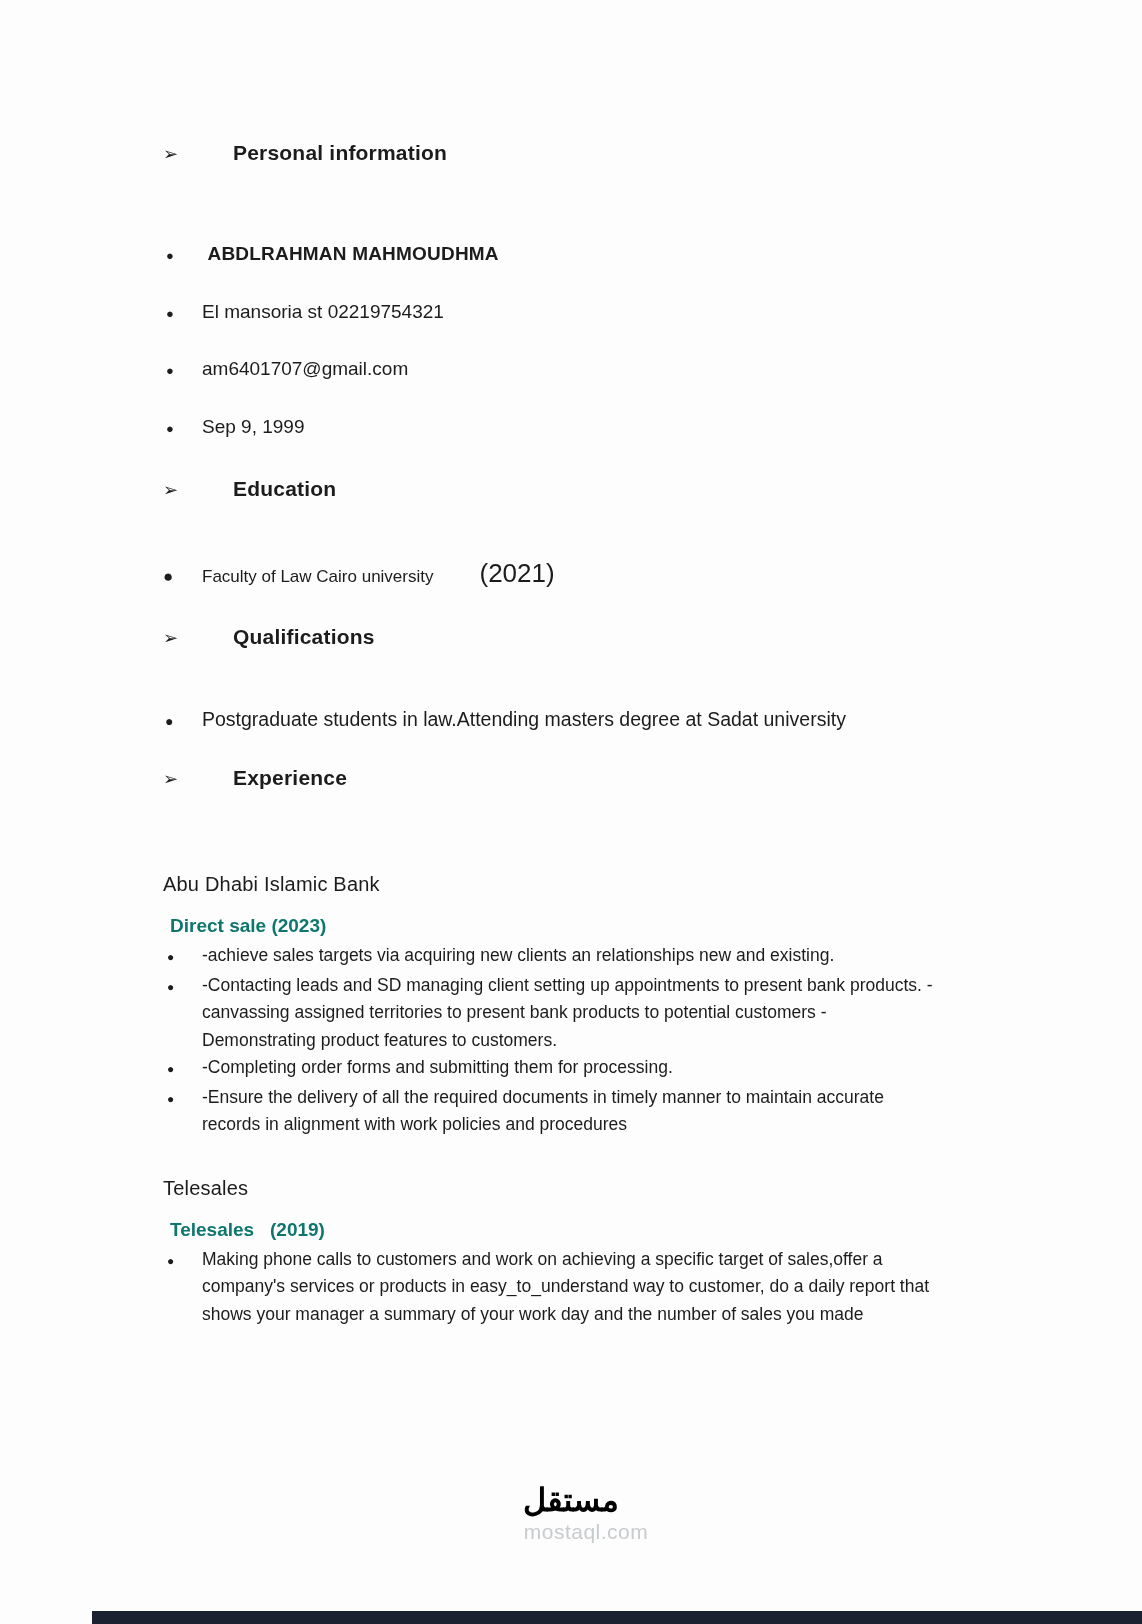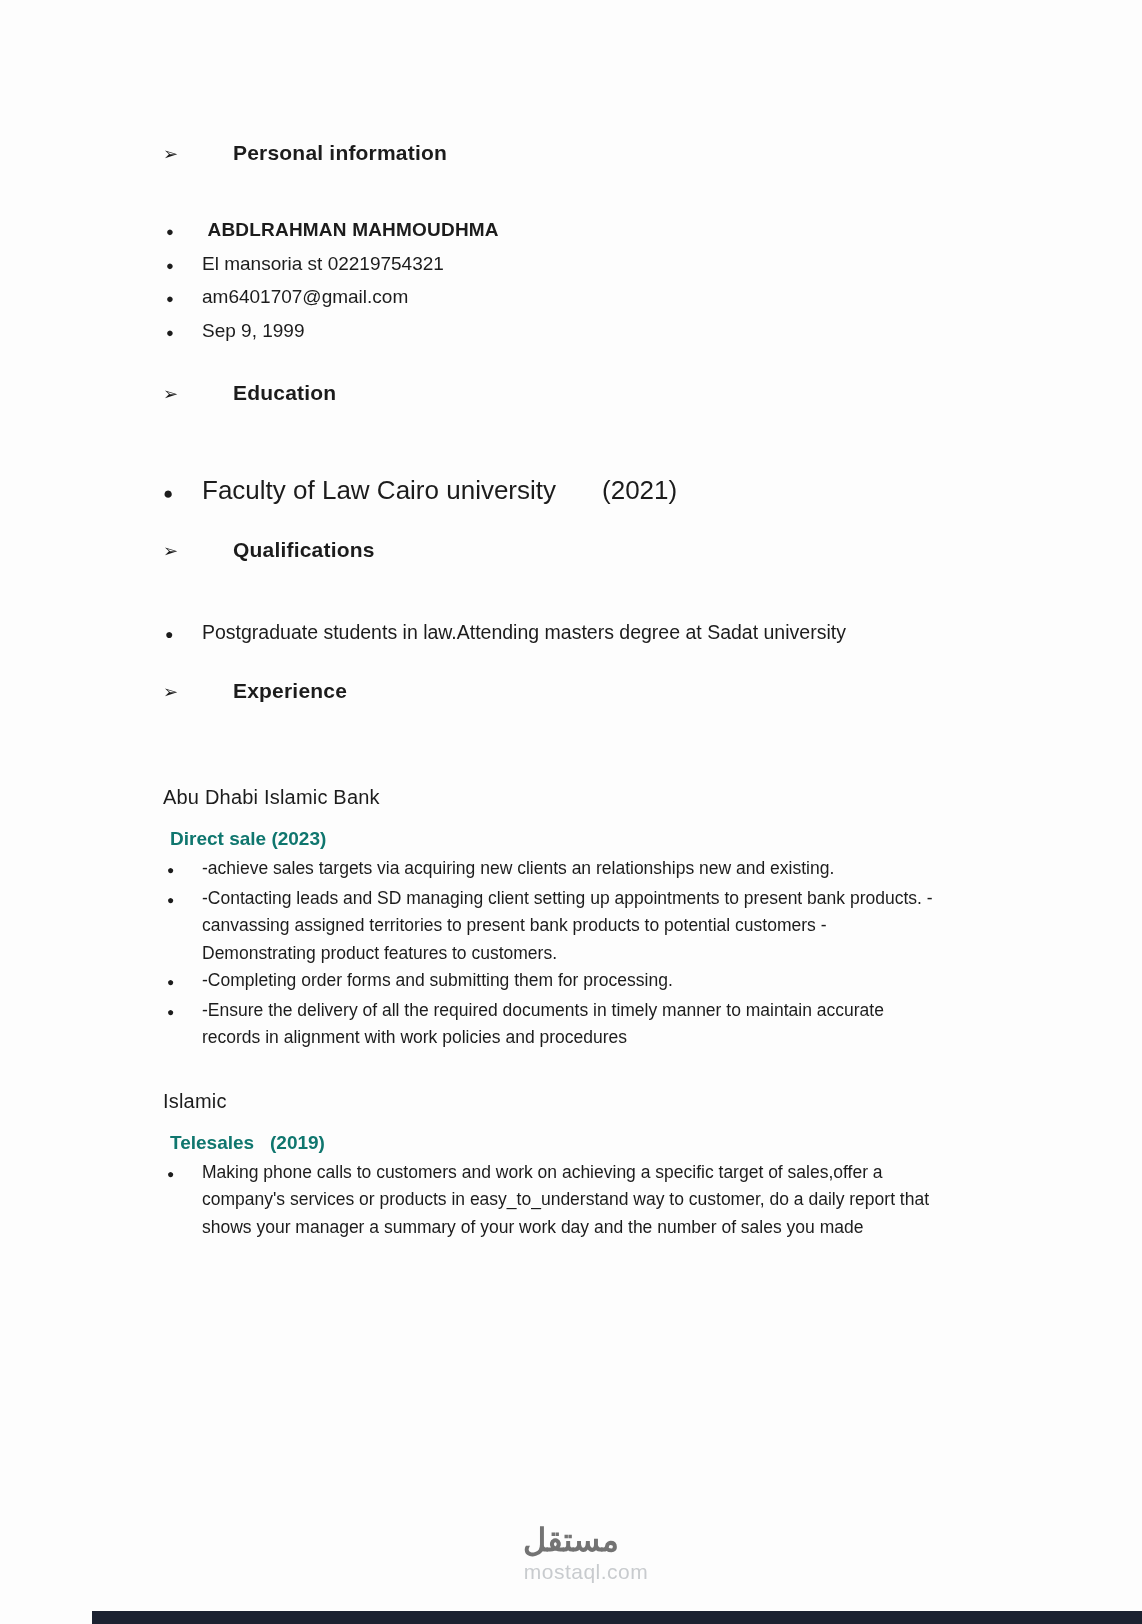--- a/index.html
+++ b/index.html
@@ -29,27 +29,27 @@
     font-weight: bold;
     line-height: 26px;
     letter-spacing: 0.2px;
     margin-left: 31px;
   }
 
   
   .p-list { margin-top: 48px; }
   .p-row { display: flex; align-items: baseline; line-height: 31.5px; }
   .p-dot { width: 39px; flex: 0 0 39px; font-size: 13px; padding-left: 3px; }
-  .p-text { font-size: 19px; white-space: pre-wrap; }
+  .p-text { font-size: 19px; white-space: pre-wrap; margin-top: 24px; }
   .p-text.bold { font-weight: bold; letter-spacing: 0.2px; }
 
   
   .edu-row { display: flex; align-items: baseline; margin-top: 56px; }
   .edu-dot { width: 39px; flex: 0 0 39px; font-size: 17px; }
-  .edu-text { font-size: 26px; line-height: 34px; margin-top: 11px; }
+  .edu-text { font-size: 17px; line-height: 34px; }
   .edu-year { font-size: 26px; margin-left: 46px; }
 
   .mt-edu-heading { margin-top: 32px; }
   .mt-qual-heading { margin-top: 30px; }
   .qual-row { display: flex; align-items: baseline; margin-top: 54px; }
   .qual-dot { width: 39px; flex: 0 0 39px; font-size: 14px; padding-left: 2px; }
   .qual-text { font-size: 19.5px; line-height: 31px; max-width: 700px; }
   .mt-exp-heading { margin-top: 30px; }
 
   
@@ -74,23 +74,22 @@
   .watermark {
     position: absolute;
     left: 0; right: 0;
     top: 1482px;
     text-align: center;
     pointer-events: none;
   }
   .wm-ar {
     font-size: 32px;
     font-weight: bold;
-    color: #737373;
+    color: #000000;
     line-height: 36px;
-    margin-top: 40px;
   }
   .wm-domain {
     font-size: 21px;
     color: #c8cbce;
     letter-spacing: 0.5px;
     line-height: 28px;
     padding-left: 30px;
   }
 
   
@@ -176,21 +175,21 @@
           <span class="b-text">-Completing order forms and submitting them for processing.</span>
         </div>
         <div class="b-row">
           <span class="b-dot">●</span>
           <span class="b-text">-Ensure the delivery of all the required documents in timely manner to maintain accurate records in alignment with work policies and procedures</span>
         </div>
       </div>
     </div>
 
     <div class="job-2">
-      <div class="company">Islamic</div>
+      <div class="company">Telesales</div>
       <div class="role">Telesales   (2019)</div>
       <div class="b-list">
         <div class="b-row">
           <span class="b-dot">●</span>
           <span class="b-text">Making phone calls to customers and work on achieving a specific target of sales,offer a company's services or products in easy_to_understand way to customer, do a daily report that shows your manager a summary of your work day and the number of sales you made</span>
         </div>
       </div>
     </div>
 
   </div>

